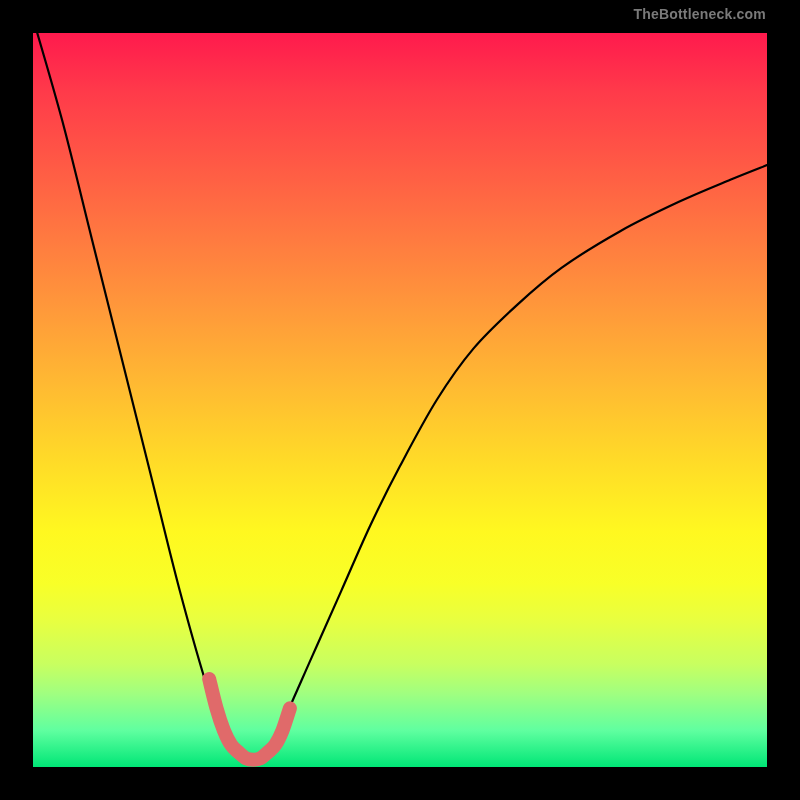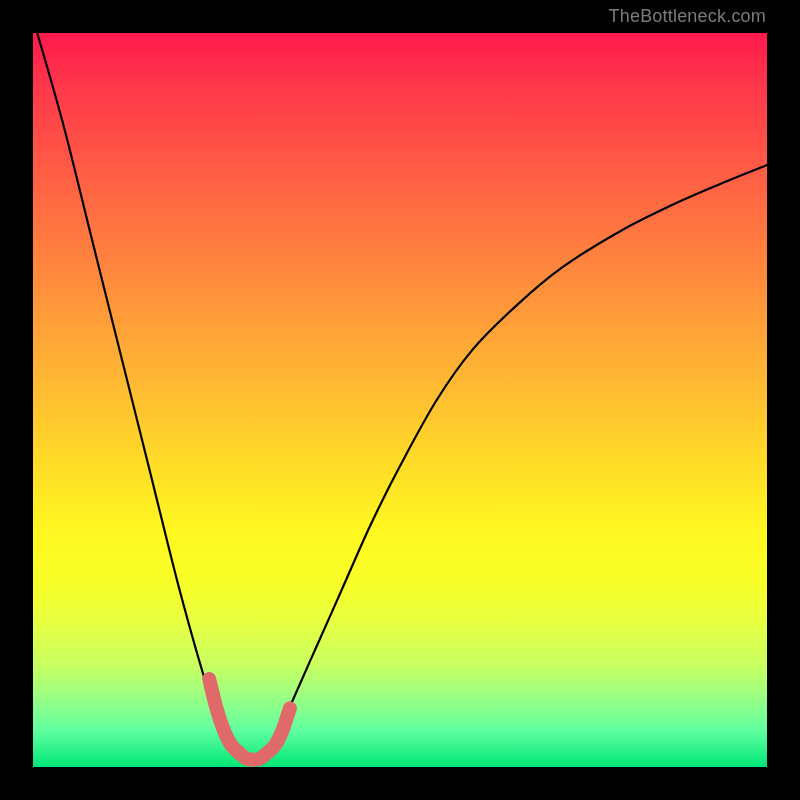--- a/index.html
+++ b/index.html
@@ -32,22 +32,22 @@
       #a0ff80 90%,
       #60ffa0 95%,
       #00e676 100%
     );
   }
   .watermark {
     position: absolute;
     top: 6px;
     right: 34px;
     color: #7a7a7a;
-    font-size: 18px;
-    font-weight: 400;
+    font-size: 14px;
+    font-weight: 700;
     letter-spacing: 0.2px;
     user-select: none;
   }
   svg.curve {
     position: absolute;
     left: 0;
     top: 0;
     width: 734px;
     height: 734px;
   }

